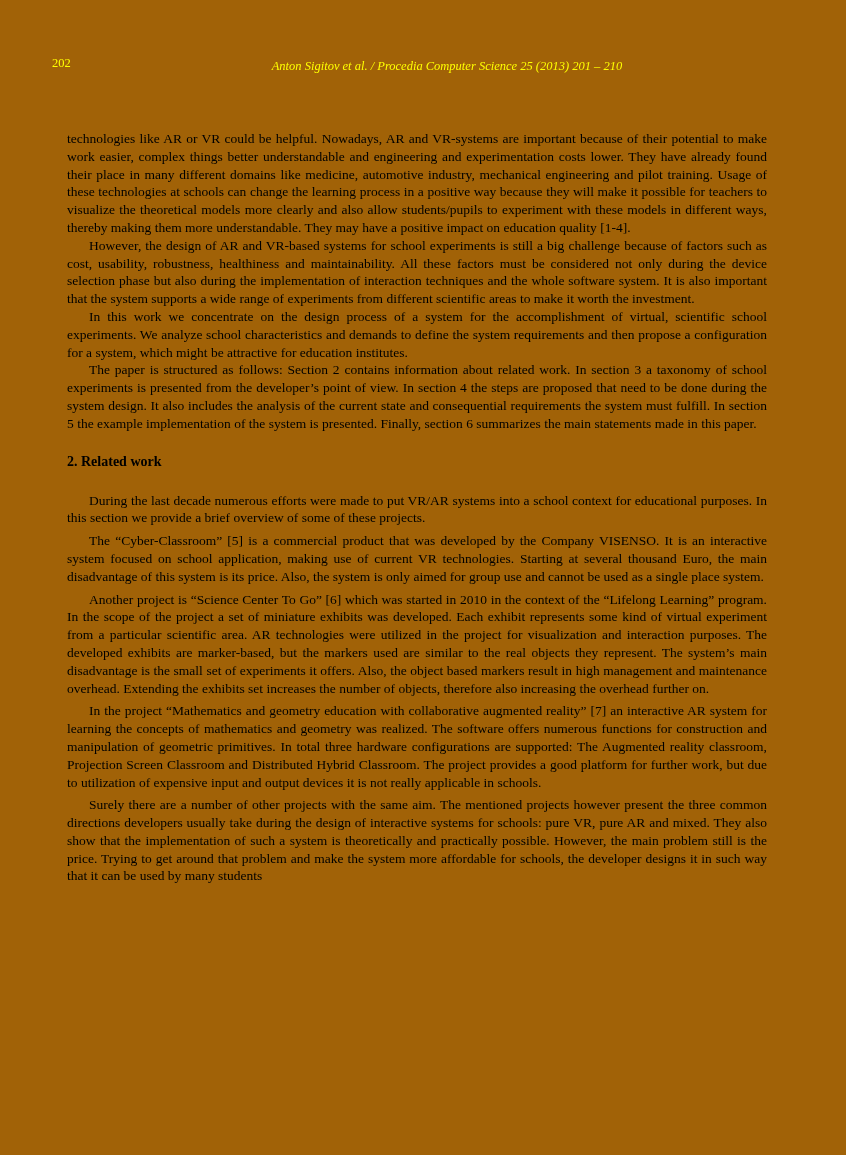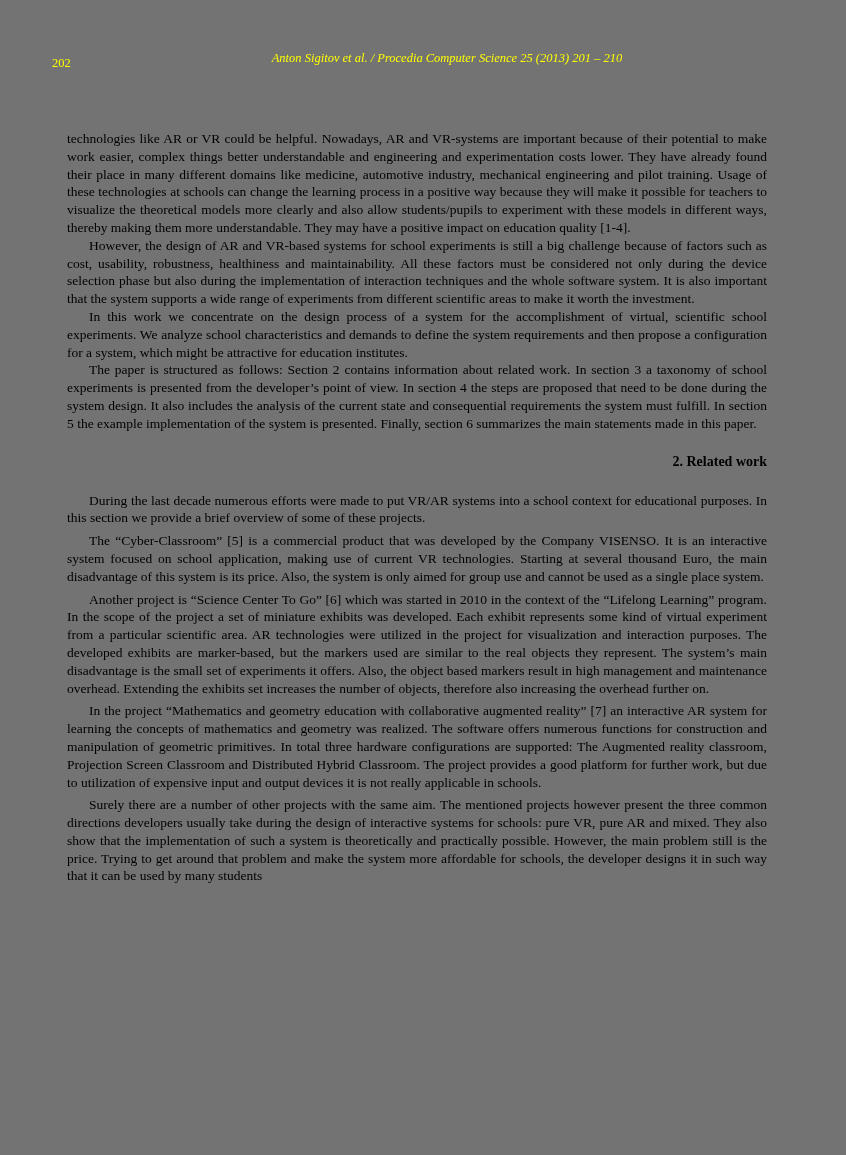--- a/index.html
+++ b/index.html
@@ -4,38 +4,38 @@
 <style>
   html, body {
     margin: 0;
     padding: 0;
     background: #ffffff;
   }
   .page {
     position: relative;
     width: 846px;
     height: 1155px;
-    background: #737373;
+    background: #a16207;
     overflow: hidden;
     font-family: "Liberation Serif", "DejaVu Serif", serif;
     color: #000000;
   }
   
   .page-number {
     position: absolute;
     left: 52px;
     top: 56px;
     font-size: 12.5px;
     line-height: 14px;
     color: #ffff00;
   }
   .running-title {
     position: absolute;
     left: 67px;
-    top: 51px;
+    top: 59px;
     width: 700px;
     text-align: center;
     transform: translateX(30px);
     font-style: italic;
     font-size: 12.5px;
     line-height: 14px;
     color: #ffff00;
     white-space: nowrap;
   }
   
@@ -60,21 +60,21 @@
   }
   .content .rw-para {
     margin-bottom: 5px;
     font-family: Liberation Serif, serif;
   }
   .section-heading {
     font-size: 14px;
     font-weight: bold;
     line-height: 18px;
     margin: 20px 0 21px 0;
-    text-align: right;
+    text-align: left;
   }
 </style>
 </head>
 <body>
 
 <div class="page">
 
   <span class="page-number">202</span>
 
   <div class="running-title">Anton Sigitov et al. / Procedia Computer Science 25 (2013) 201 – 210</div>

